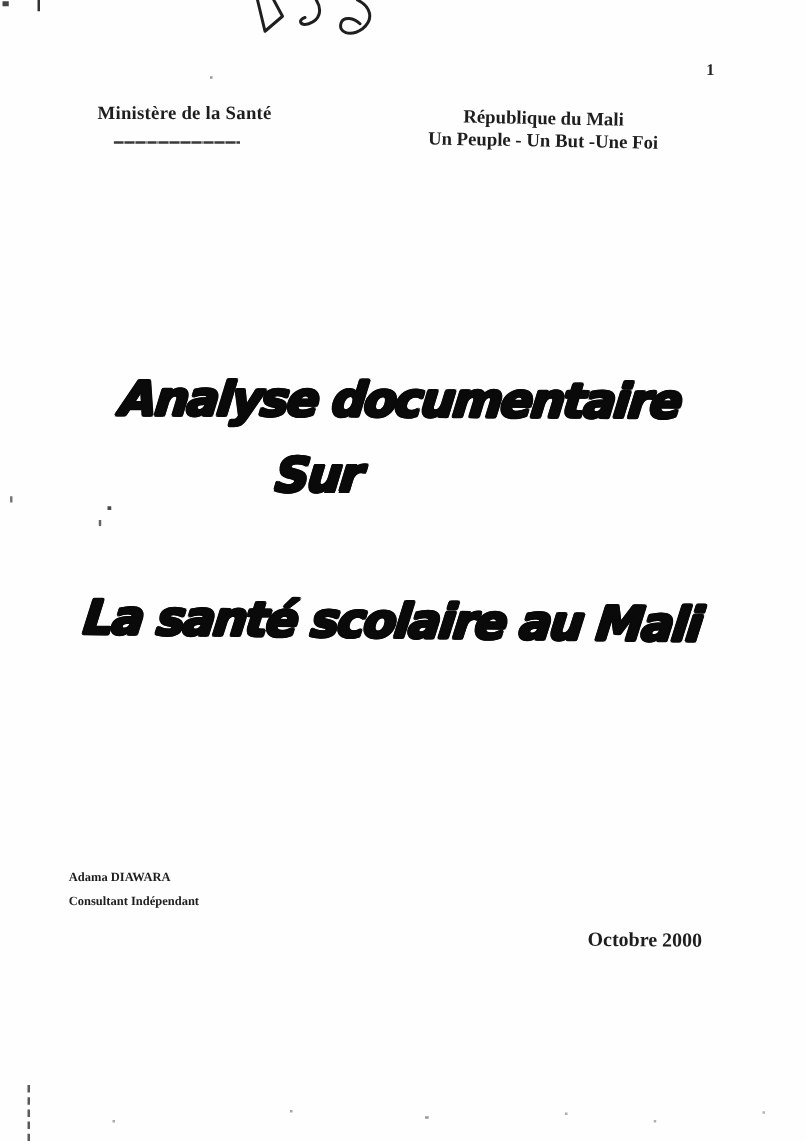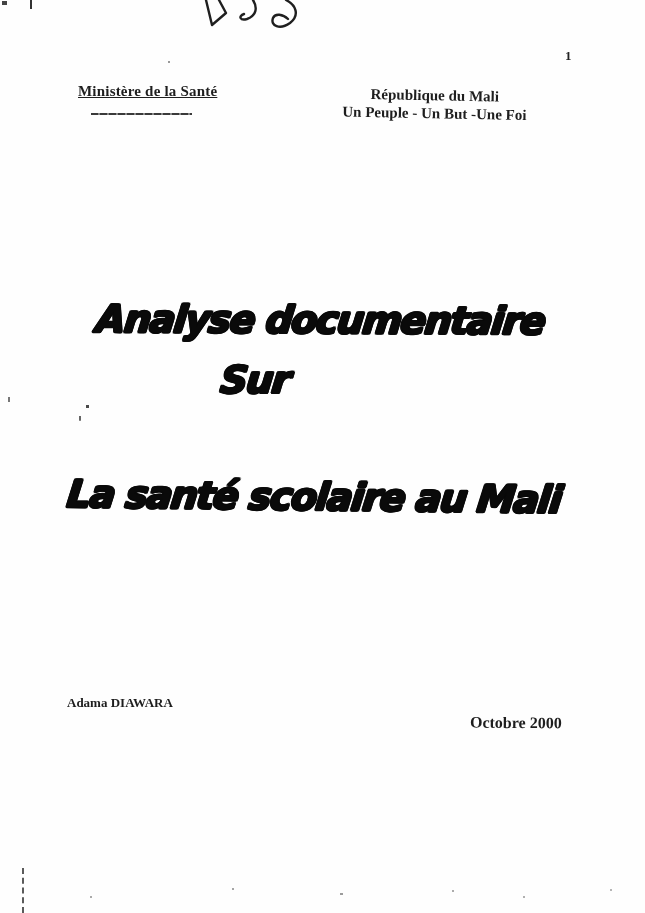--- a/index.html
+++ b/index.html
@@ -24,21 +24,20 @@
     color: #1e1e1e;
     -webkit-font-smoothing: none;
   }
 
   .ministry-line {
     position: absolute;
     left: 78px;
     top: 83px;
     font-size: 15px;
     letter-spacing: 0.2px;
-    text-decoration: underline;
   }
   .ministry-underline {
     position: absolute;
     left: 91px;
     top: 113px;
     width: 101px;
     height: 2px;
     background: repeating-linear-gradient(90deg, #3a3a3a 0 7px, #8a8a8a 7px 9px);
   }
   .secretariat-line {
@@ -101,29 +100,29 @@
   .main-title {
     left: 70px;
     top: 472px;
     font-size: 38px;
     transform: skewX(-6deg) rotate(0.7deg);
   }
 
   
   .author-block {
     position: absolute;
-    left: 67px;
+    left: 55px;
     top: 693px;
-    font-size: 13px;
+    font-size: 10px;
     line-height: 19px;
   }
   .date-line {
     position: absolute;
     left: 470px;
-    top: 714px;
+    top: 744px;
     font-size: 16px;
     transform: rotate(0.5deg);
   }
 
   
   .handwriting {
     position: absolute;
     left: 198px;
     top: 0;
   }
@@ -162,20 +161,21 @@
     <div>République du Mali</div>
     <div>Un Peuple - Un But -Une Foi</div>
   </div>
 
   <div class="display-text title-line1">Analyse documentaire</div>
   <div class="display-text title-line2">Sur</div>
   <div class="display-text main-title">La santé scolaire au Mali</div>
 
   <div class="author-block scan-bold">
     <div>Adama DIAWARA</div>
+    <div>Consultant Indépendant</div>
   </div>
   <div class="date-line scan-bold">Octobre 2000</div>
 
   <div class="speck" style="left:2px;  top:1px;  width:5px; height:4px; background:#444;"></div>
   <div class="speck" style="left:30px; top:0;    width:2px; height:9px; background:#333;"></div>
   <div class="speck" style="left:86px; top:405px; width:3px; height:3px; background:#4a4a4a;"></div>
   <div class="speck" style="left:79px; top:416px; width:2px; height:5px; background:#666; border-radius:0 0 2px 2px;"></div>
   <div class="speck" style="left:8px;  top:397px; width:2px; height:5px; background:#777;"></div>
   <div class="speck" style="left:168px;top:61px; width:2px; height:2px; background:#999;"></div>
   <div class="speck" style="left:90px; top:896px; width:2px; height:2px; background:#aaa;"></div>

